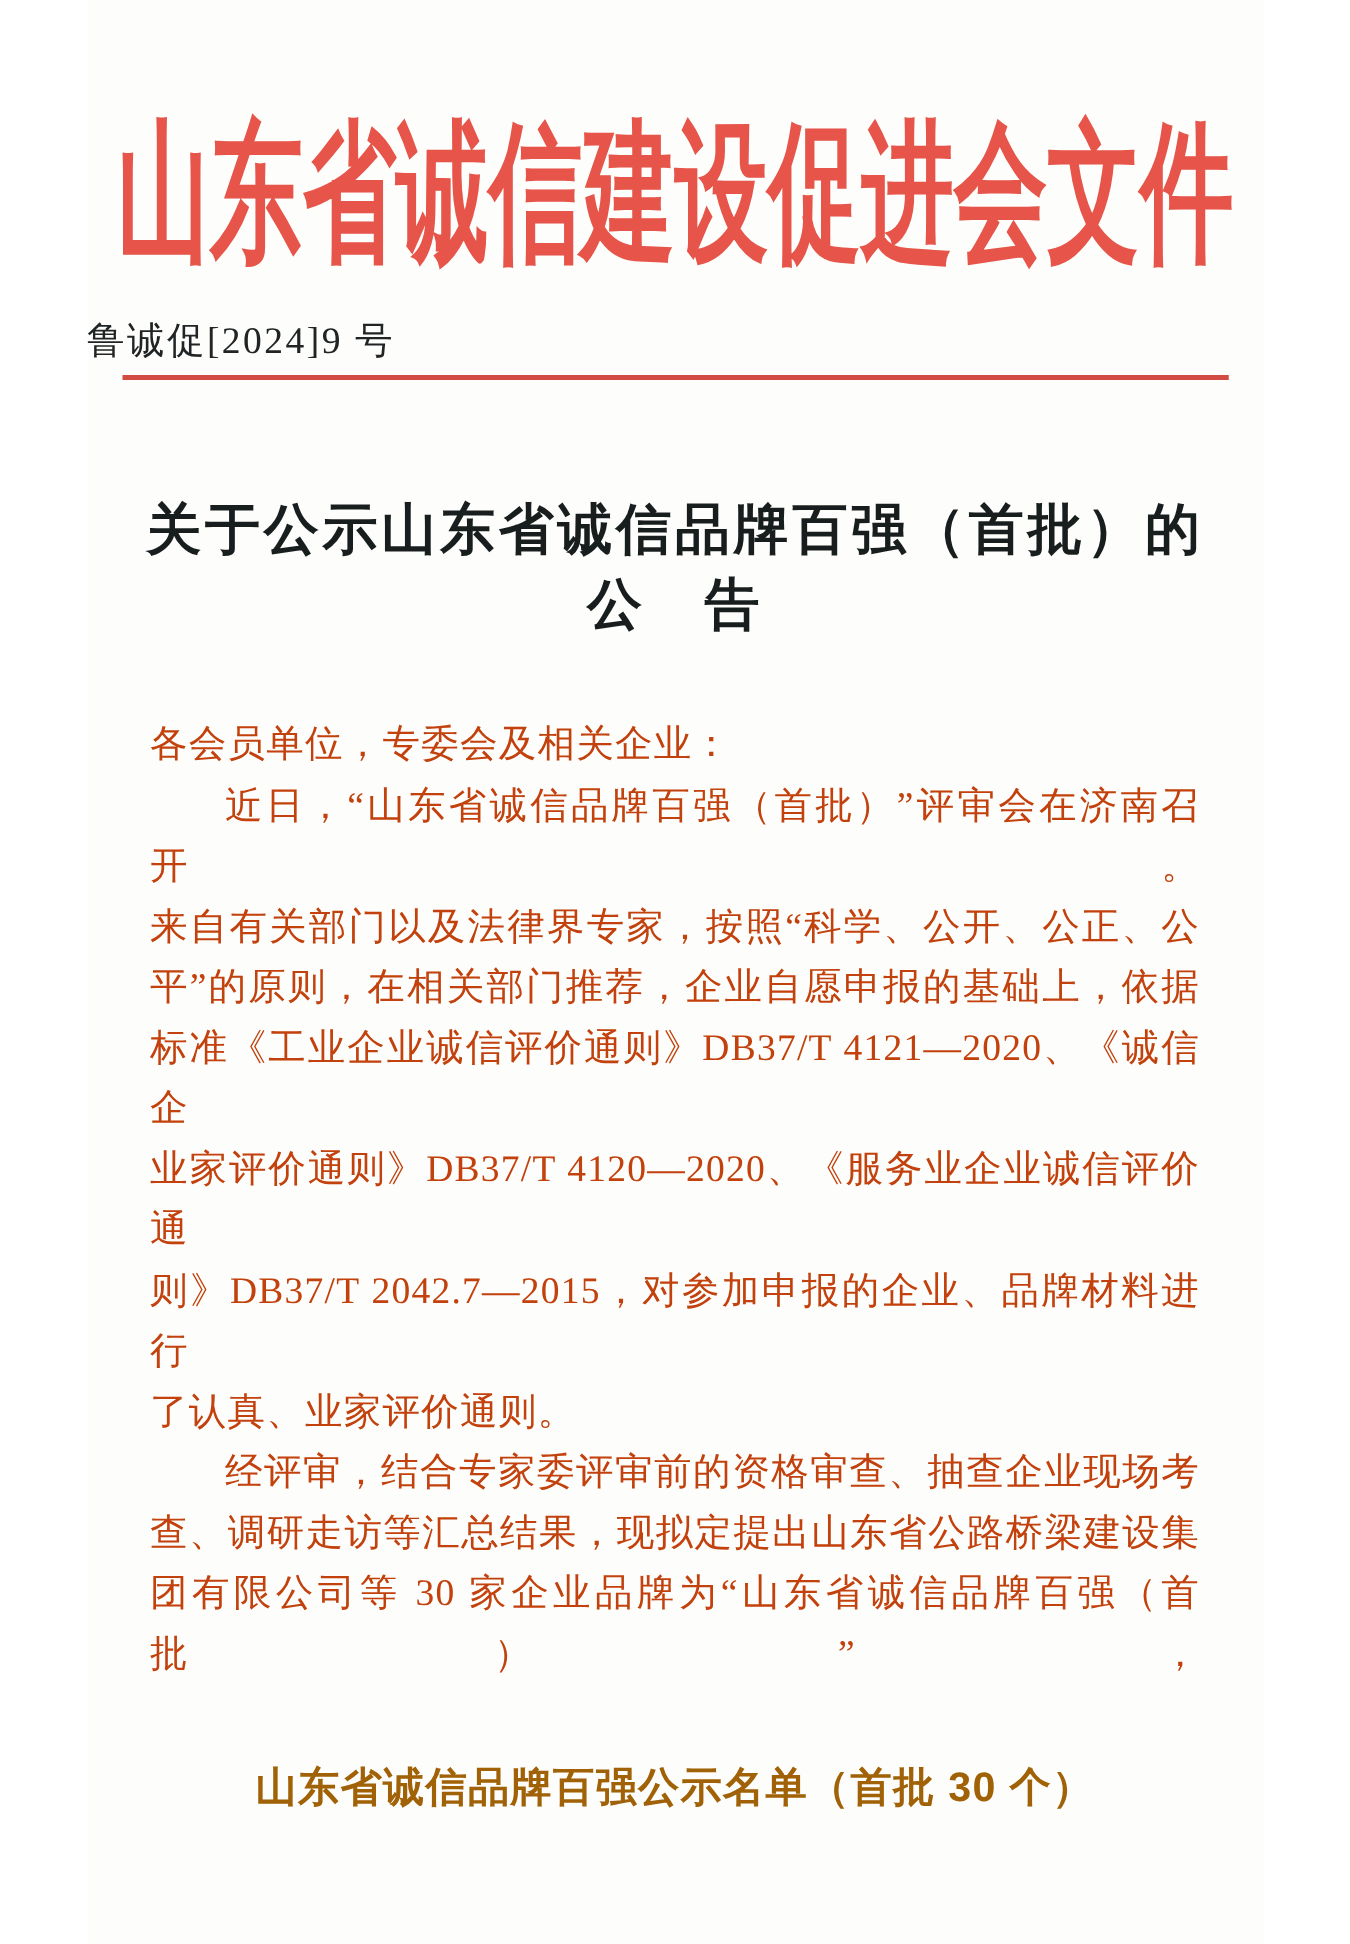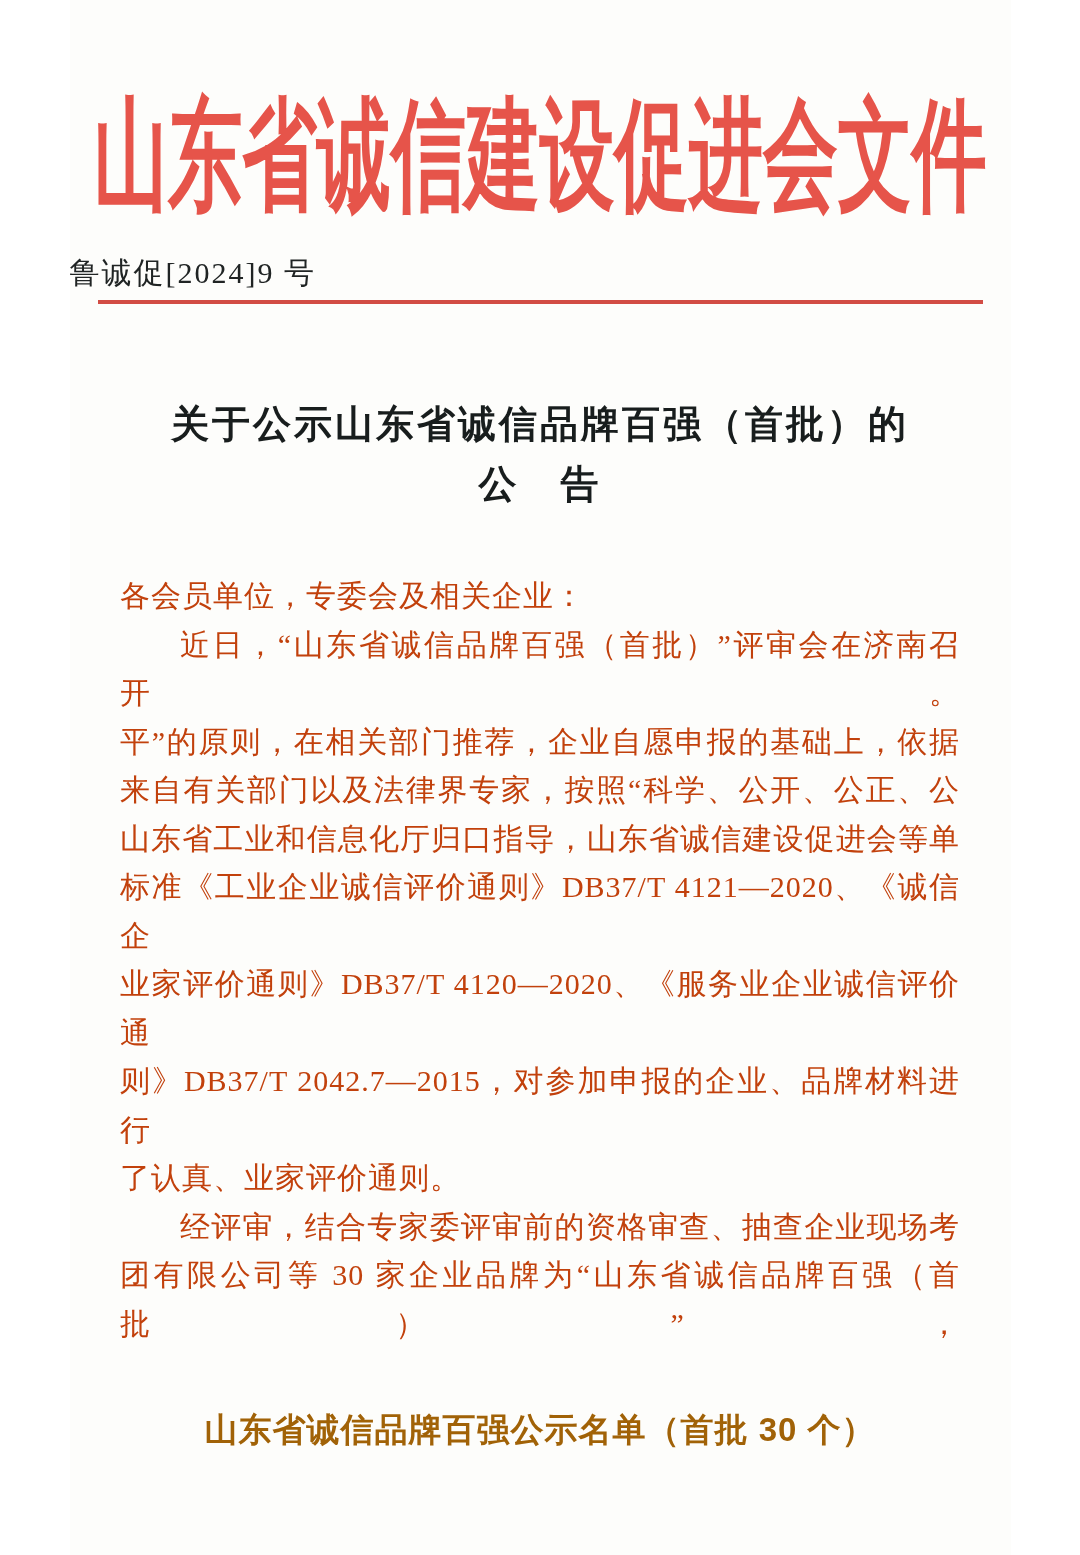--- a/index.html
+++ b/index.html
@@ -57,21 +57,21 @@
   
   .doc-title {
     margin-top: 90px;
     text-align: center;
     font-family: "Liberation Serif", serif;
     font-weight: bold;
     color: #181d1d;
   }
   .doc-title .t-line {
     display: block;
-    font-size: 38px;
+    font-size: 44px;
     line-height: 60px;
     letter-spacing: 3px;
   }
 
   
   .body-text {
     width: 840px;
     margin: 58px auto 0;
     font-size: 30px;
     color: #c2410c;
@@ -114,26 +114,26 @@
   <div class="red-rule"></div>
 
   <h1 class="doc-title">
     <span class="t-line">关于公示山东省诚信品牌百强（首批）的</span>
     <span class="t-line">公　告</span>
   </h1>
 
   <div class="body-text">
     <span class="line">各会员单位，专委会及相关企业：</span>
     <span class="line indent just">近日，“山东省诚信品牌百强（首批）”评审会在济南召开。</span>
+    <span class="line just">来自有关部门以及法律界专家，按照“科学、公开、公正、公</span>
     <span class="line just">平”的原则，在相关部门推荐，企业自愿申报的基础上，依据</span>
-    <span class="line just">来自有关部门以及法律界专家，按照“科学、公开、公正、公</span>
-    <span class="line just">山东省工业和信息化厅归口指导，山东省诚信建设促进会等单</span>
     <span class="line just">标准《工业企业诚信评价通则》DB37/T 4121—2020、《诚信企</span>
     <span class="line just">业家评价通则》DB37/T 4120—2020、《服务业企业诚信评价通</span>
     <span class="line just">则》DB37/T 2042.7—2015，对参加申报的企业、品牌材料进行</span>
     <span class="line">了认真、业家评价通则。</span>
     <span class="line indent just">经评审，结合专家委评审前的资格审查、抽查企业现场考</span>
+    <span class="line just">查、调研走访等汇总结果，现拟定提出山东省公路桥梁建设集</span>
     <span class="line just">团有限公司等 30 家企业品牌为“山东省诚信品牌百强（首批）”，</span>
   </div>
 
   <div class="list-title">山东省诚信品牌百强公示名单（首批 30 个）</div>
 
 </div>
 
 </body></html>

